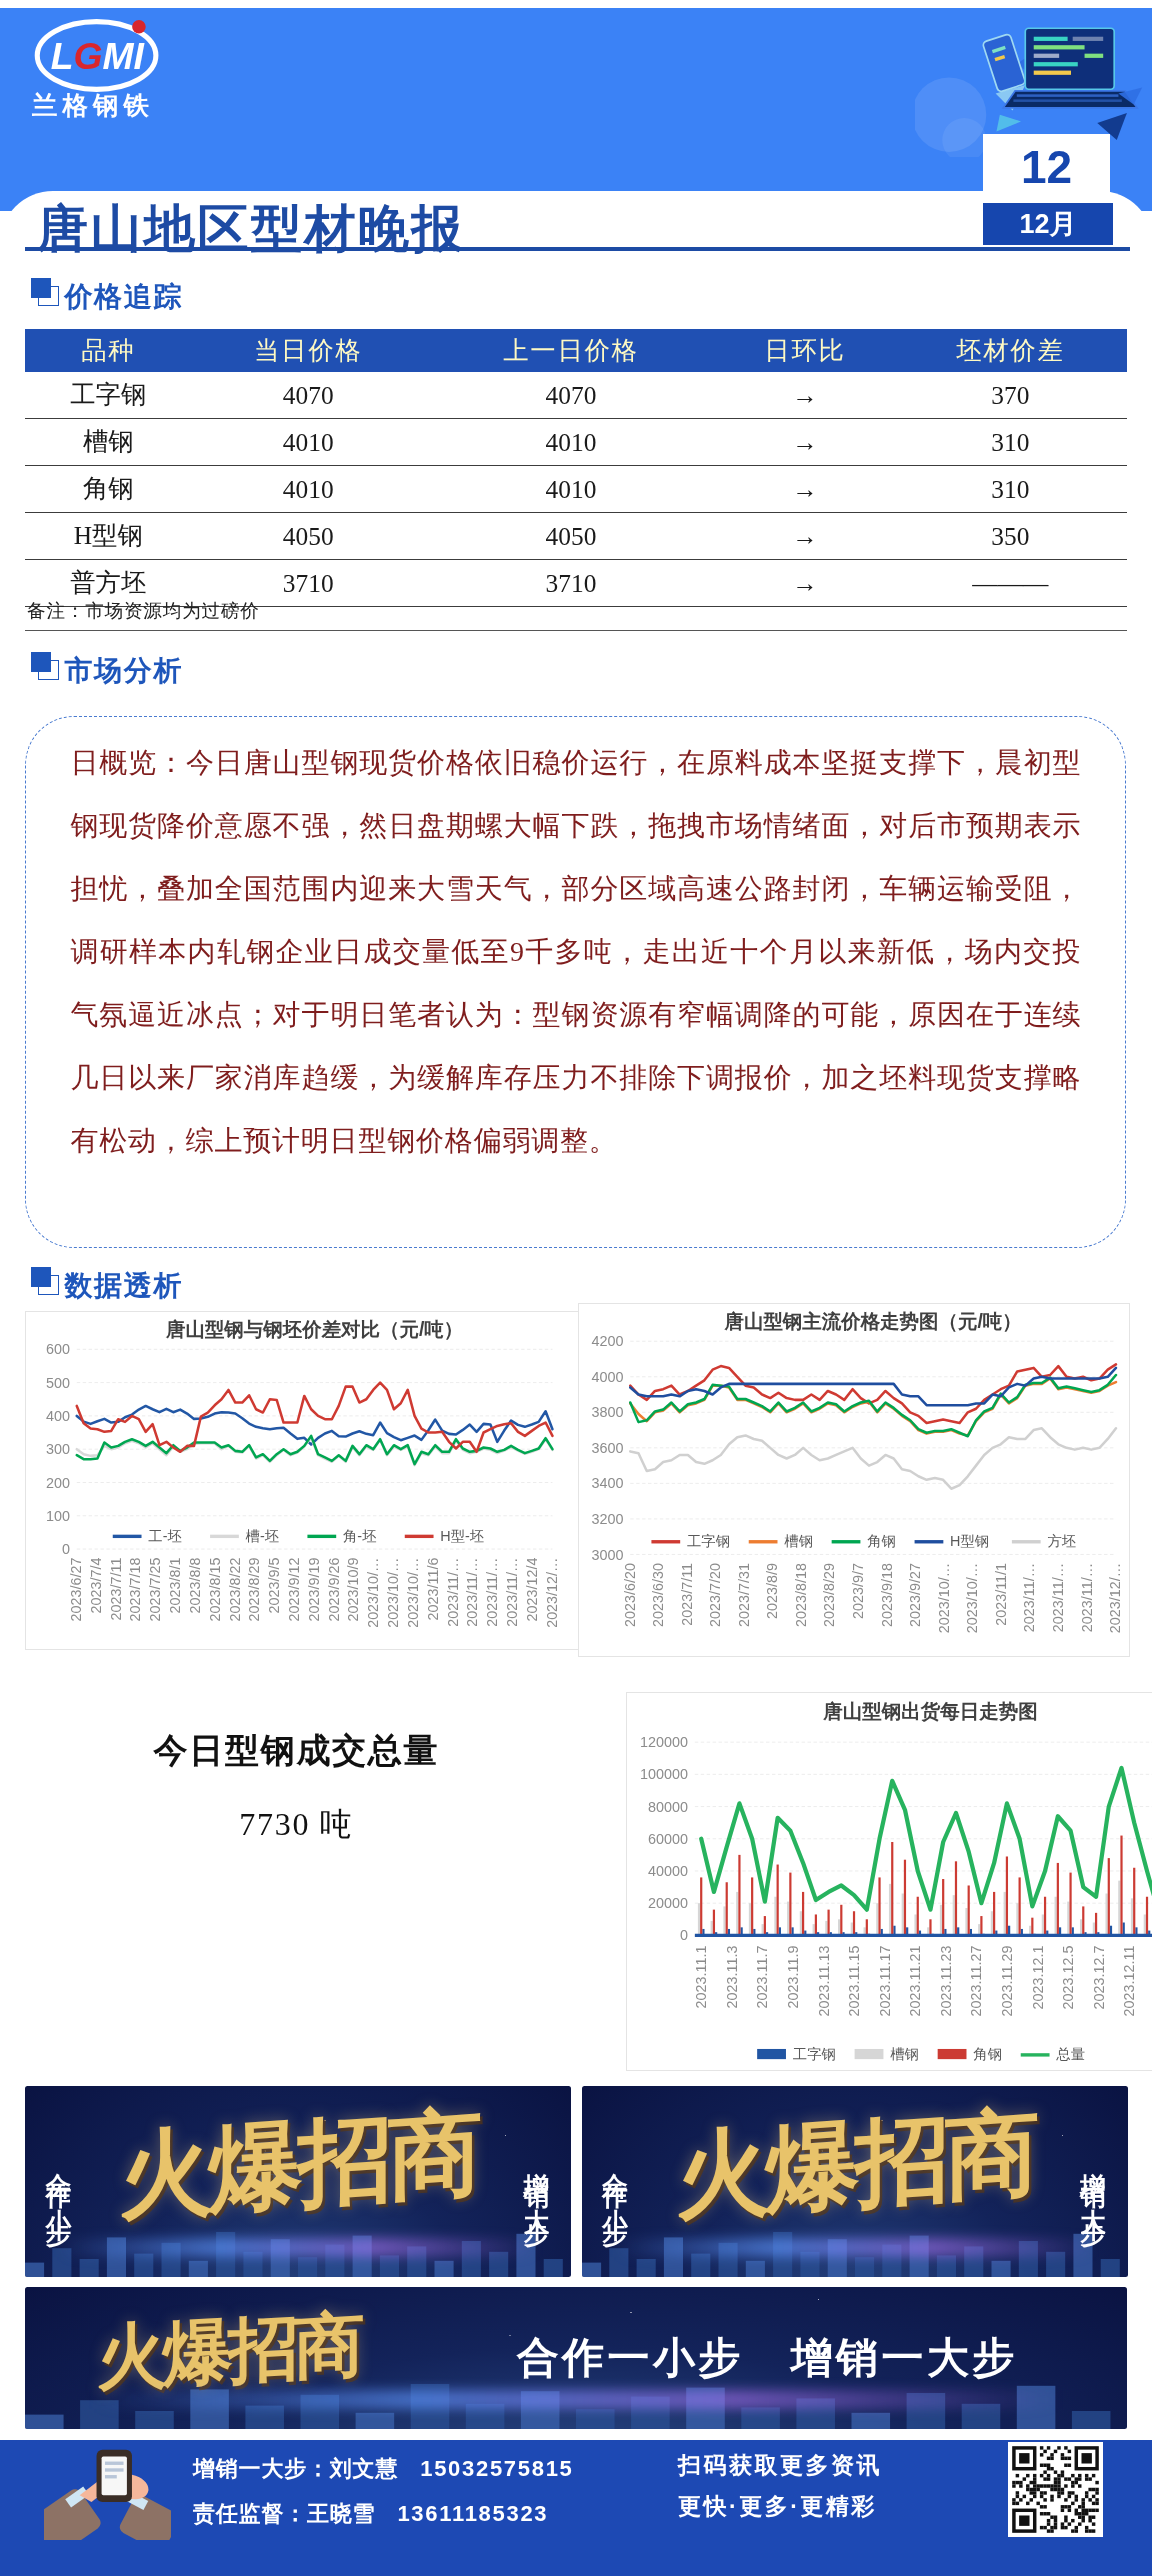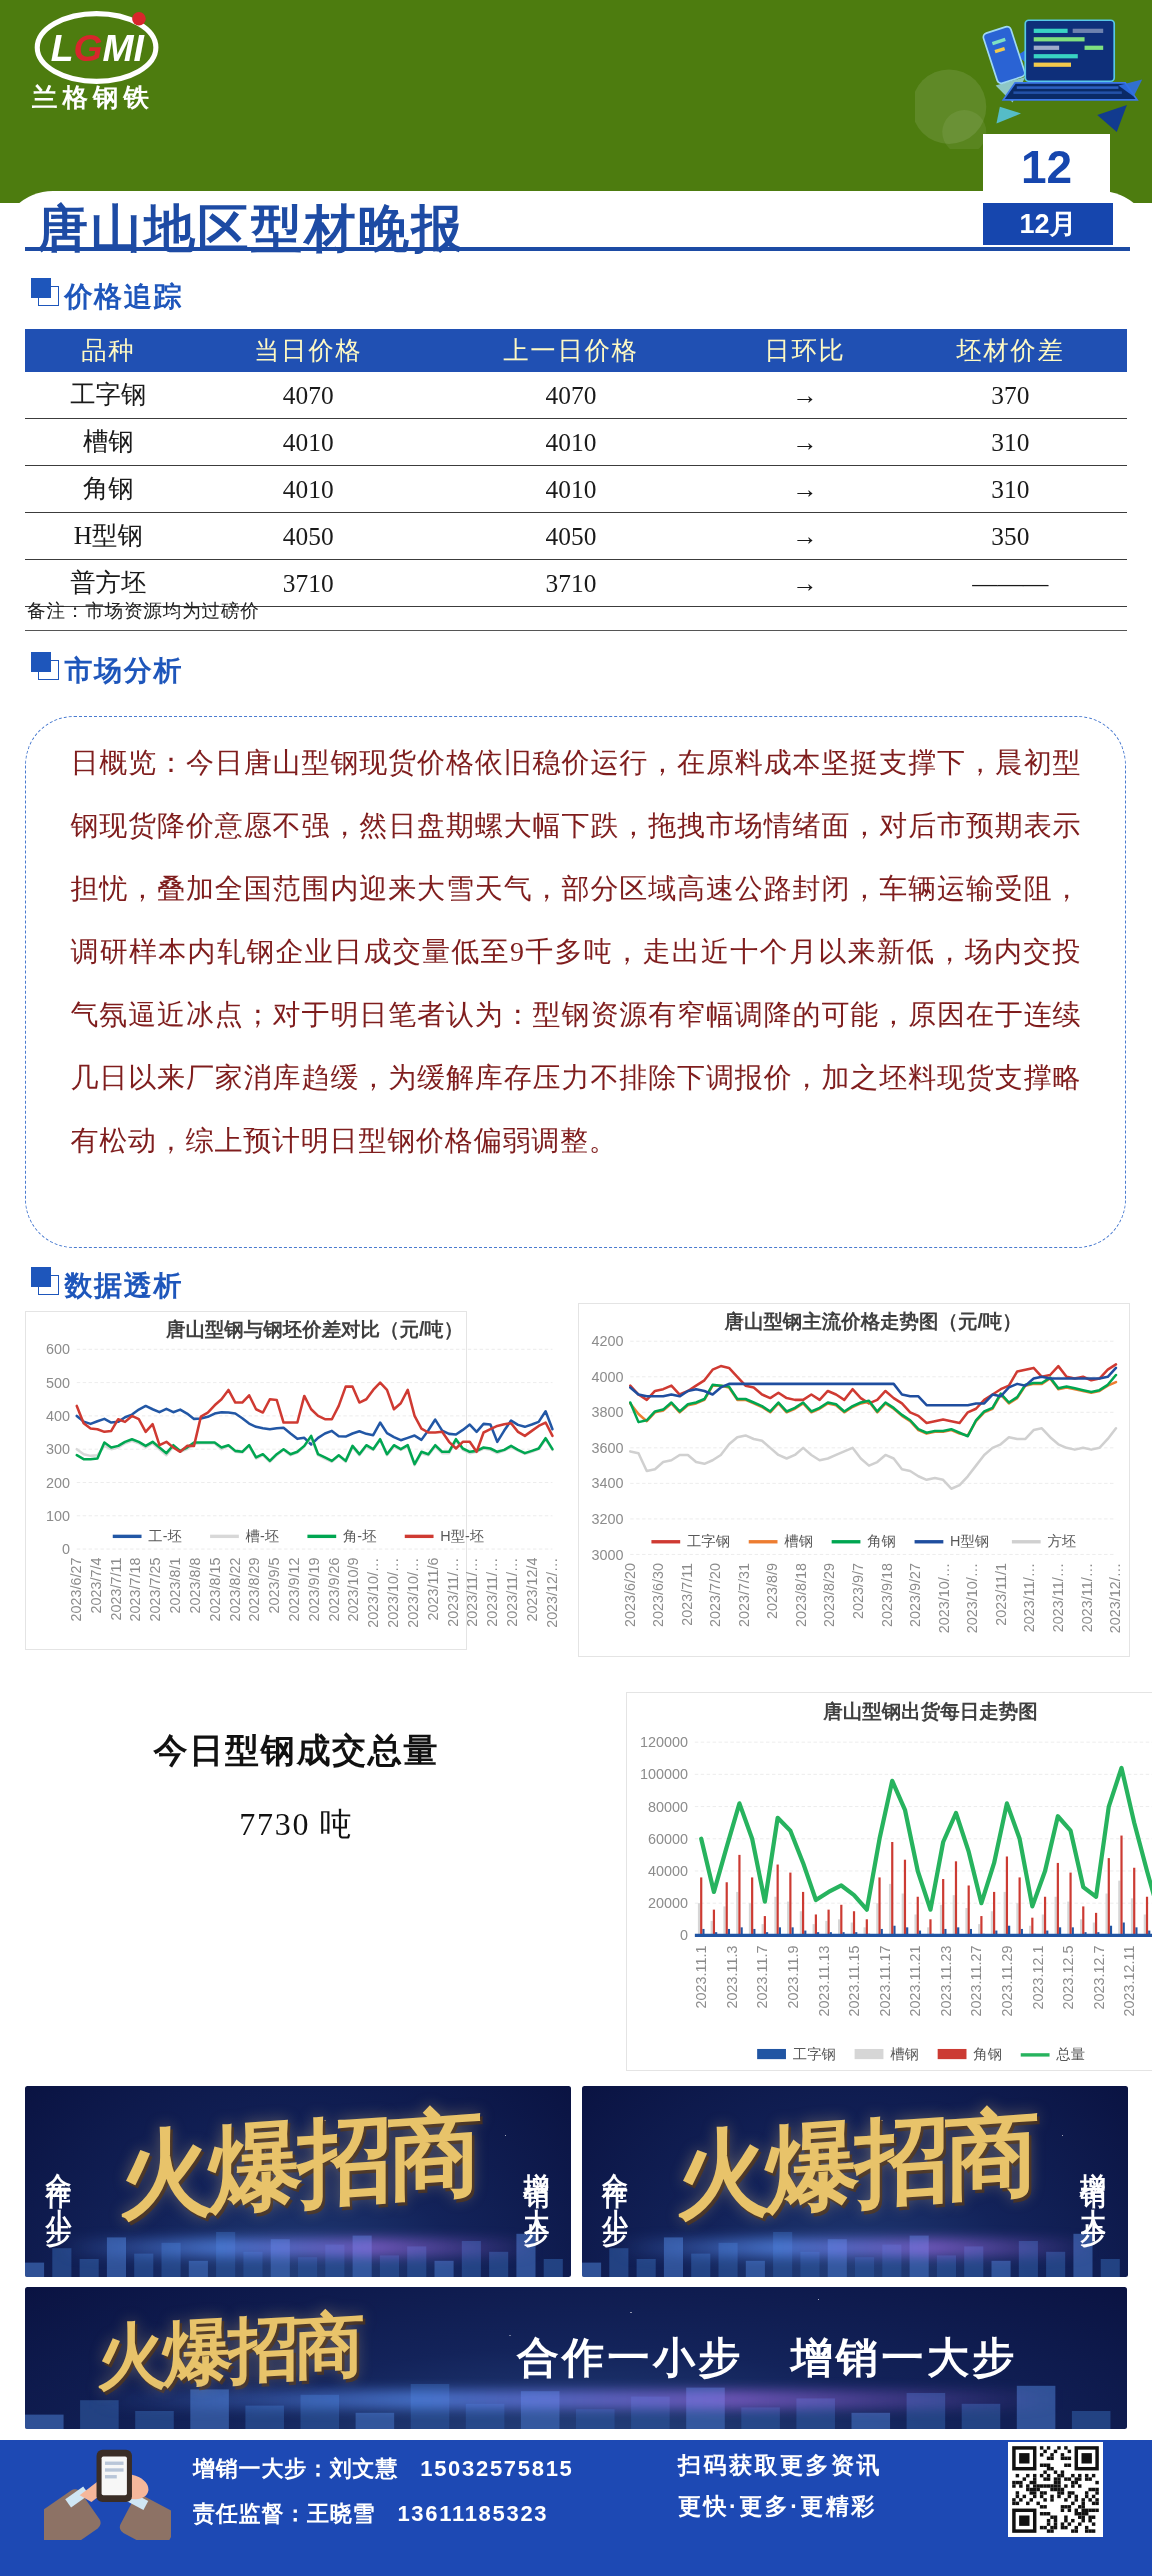--- a/index.html
+++ b/index.html
@@ -1,21 +1,21 @@
 <!DOCTYPE html>
 <html style="font-size:13.6px"><head>
 <meta charset="utf-8">
 <style>
   html,body{margin:0;padding:0;}
   body{width:1153px;height:2576px;position:relative;background:#ffffff;
        font-family:"Liberation Serif",serif;overflow:hidden;}
   .page{position:absolute;inset:0;outline:0.8px solid #e0e0e0;}
 
   
-  .header-bg{position:absolute;left:0;top:0;width:1153px;height:203px;background:#4d7c0f;text-decoration:underline;}
+  .header-bg{position:absolute;left:0;top:8px;width:1153px;height:203px;background:#3b82f6;text-decoration:underline;}
   .sheet{position:absolute;left:0;top:191px;width:1153px;height:2385px;background:#ffffff;
          border-radius:53px 53px 0 0;}
   .logo{position:absolute;left:22px;top:5.1px;}
   .logo-sub{position:absolute;left:32px;top:81px;color:#ffffff;font-size:25.4px;font-weight:bold;
             letter-spacing:5.1px;font-family:"Liberation Serif",serif;}
   .tech-art{position:absolute;left:915px;top:5.1px;}
 
   .date-day{position:absolute;left:983px;top:134px;width:127px;height:66px;background:#ffffff;
             display:flex;align-items:center;justify-content:center;color:#1646ae;
             font:bold 46px "Liberation Sans",sans-serif;}
@@ -43,21 +43,21 @@
   .note{position:absolute;left:27px;top:598px;font-size:18.6px;color:#222222;letter-spacing:0.8px;}
   .note-line{position:absolute;left:25.4px;top:630px;width:1102px;height:0.8px;background:#555555;}
 
   
   .analysis-box{position:absolute;left:25.4px;top:716px;width:1101px;height:532px;box-sizing:border-box;
                 border:1.7px dashed #4a7bd0;border-radius:49px;padding:13.6px 44px;
                 font-size:28px;line-height:2.25;color:#7f1d1d;text-align:justify;letter-spacing:0.8px;}
 
   
   .chart-box{position:absolute;background:#ffffff;border:0.8px solid #e4e4e4;box-sizing:border-box;}
-  #chart0{left:25.4px;top:1311px;width:442px;height:339px;}
+  #chart0{left:25.4px;top:1311px;width:554px;height:339px;}
   #chart1{left:578px;top:1303px;width:552px;height:354px;}
   #chart2{left:578px;top:1692px;width:552px;height:379px;margin-left:48px;}
   .c-title{font:bold 23px "Liberation Sans",sans-serif;fill:#404040;}
   .tick{font:17px "Liberation Sans",sans-serif;fill:#8c8c8c;}
   .grid{stroke:#e9e9e9;stroke-dasharray:4 3;}
   .leg-text{font:17px "Liberation Sans",sans-serif;fill:#595959;}
 
   
   .summary{position:absolute;left:25.4px;top:1728px;width:542px;height:330px;color:#111111;}
   .summary-title{text-align:center;font-size:34px;font-weight:bold;letter-spacing:1.7px;}

